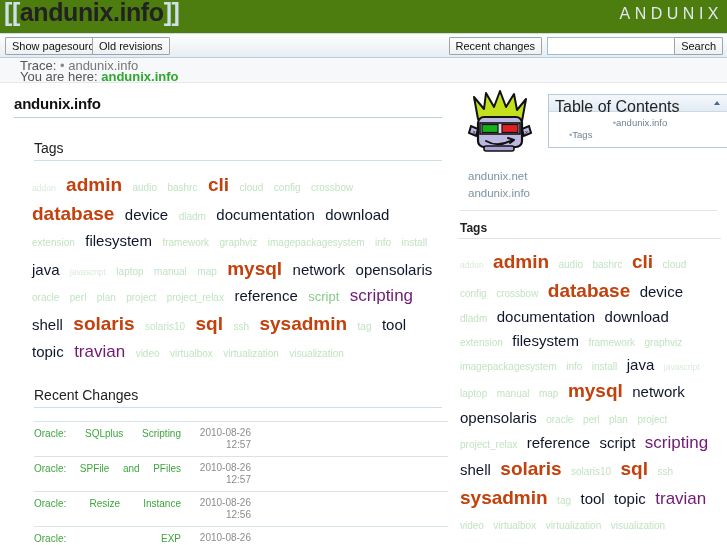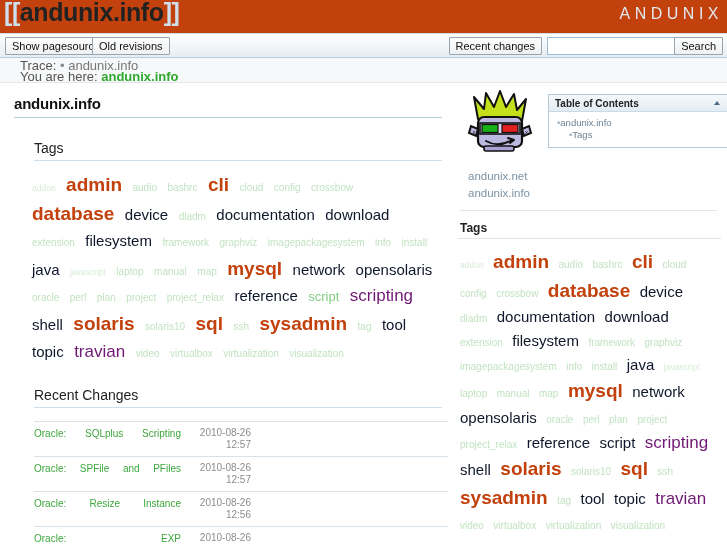--- a/index.html
+++ b/index.html
@@ -8,21 +8,21 @@
     width: 727px; height: 545px;
     overflow: hidden;
     background: #ffffff;
     font-family: "Liberation Sans", sans-serif;
   }
 
   
   #header {
     position: relative;
     height: 33px;
-    background: #c2410c;
+    background: #4d7c0f;
   }
   #site-title {
     position: absolute;
     left: 4px; top: -2px;
     font-size: 25px;
     font-weight: bold;
     letter-spacing: -0.4px;
     white-space: nowrap;
   }
   #site-title .brk { color: #cfe0ec; font-weight: bold; }
@@ -202,40 +202,40 @@
     position: absolute; left: 90px; top: 5px;
     width: 180px;
     background: #ffffff;
     border: 1px solid #b8c9d6;
   }
   #toc-head {
     position: relative;
     height: 17px;
     background: linear-gradient(#f4f8fb, #e3ecf3);
     border-bottom: 1px solid #cbdae5;
-    font-size: 10px;
-    font-weight: bold;
+    font-size: 16px;
+    font-weight: normal;
     color: #222;
     padding: 3px 0 0 6px;
     cursor: pointer;
   }
   #toc-caret {
     position: absolute; right: 7px; top: 6px;
     width: 0; height: 0;
     border-left: 3px solid transparent;
     border-right: 3px solid transparent;
     border-bottom: 4px solid #4a6a85;
   }
   #toc-body {
     padding: 5px 4px 6px 8px;
     font-size: 9.5px;
     line-height: 12px;
     color: #3a7a3a;
   }
-  #toc-body .l1 { color: #6e8494; }
+  #toc-body .l1 { color: #6e8494; text-align: center; }
   #toc-body .l2 { margin-left: 12px; color: #6e8494; }
   #toc-body .bt { color: #9ab0bf; }
 
   .sidelinks { margin: 6px 0 8px 10px; }
   .sidelinks a {
     display: block;
     font-size: 11.5px;
     color: #7d94a6;
     line-height: 17px;
     text-decoration: none;

